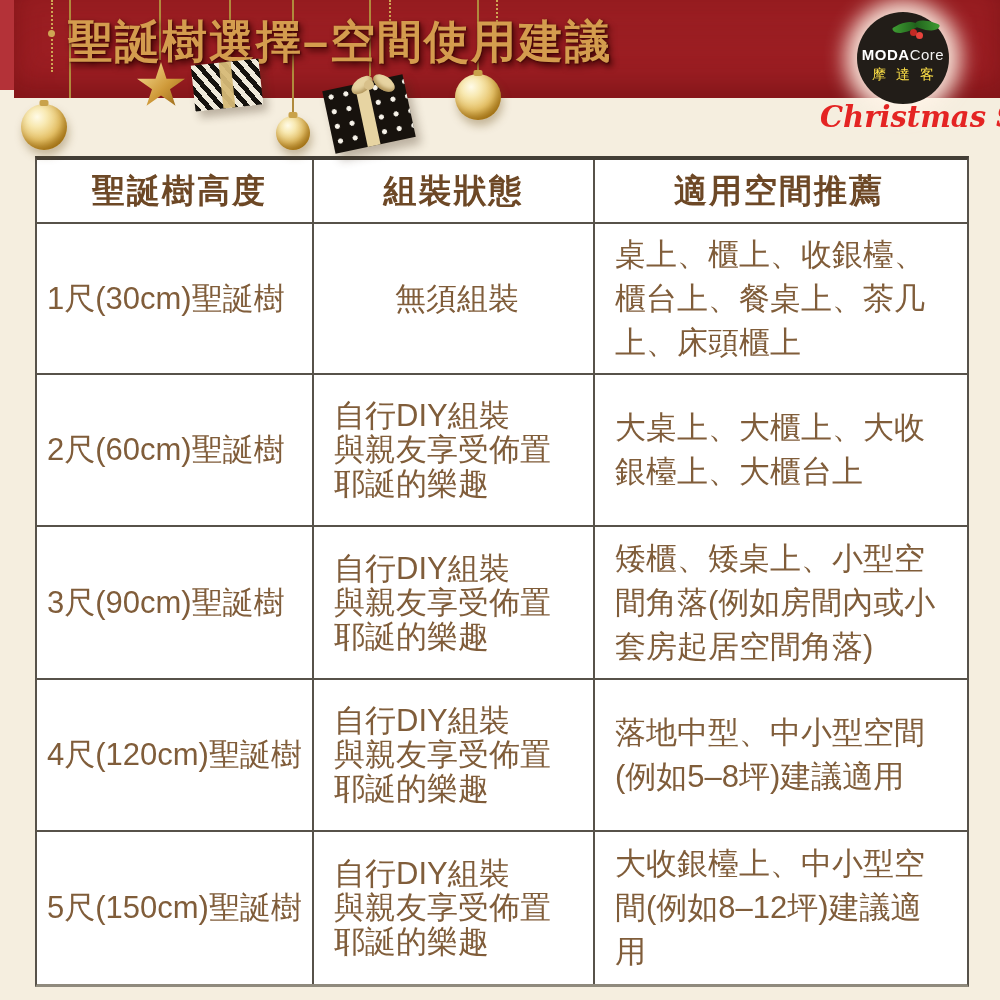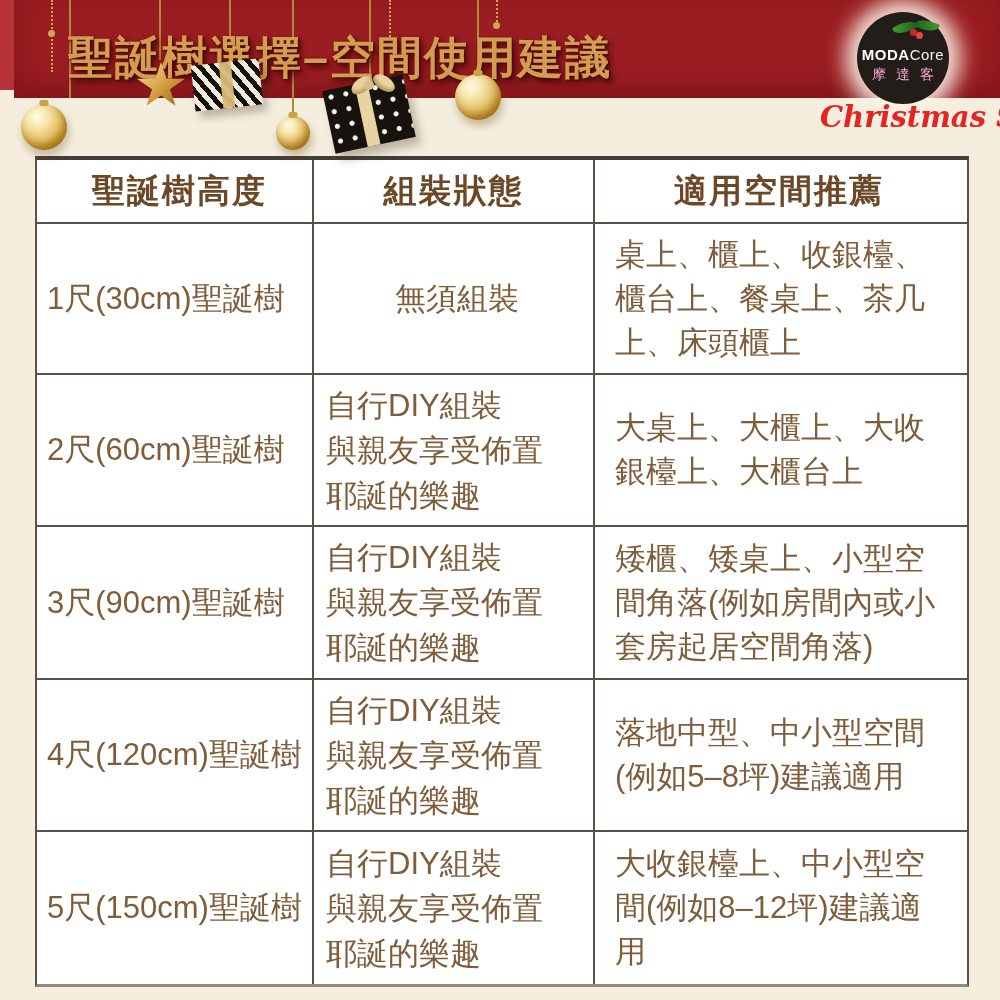--- a/index.html
+++ b/index.html
@@ -3,21 +3,21 @@
 <meta charset="utf-8">
 <style>
   html,body{margin:0;padding:0;}
   body{width:1000px;height:1000px;position:relative;overflow:hidden;
        background:#f5eedf;font-family:"Liberation Sans",sans-serif;}
 
   
   .banner{position:absolute;left:14px;top:0;width:986px;height:98px;background:#9c1e23;
           box-shadow:inset 0 -14px 26px rgba(90,8,8,.35), inset 0 30px 40px rgba(140,25,25,.18);}
   .left-strip{position:absolute;left:0;top:0;width:14px;height:90px;background:#b43238;}
-  .title{position:absolute;left:68px;top:28px;font-size:45px;font-weight:bold;letter-spacing:2px;
+  .title{position:absolute;left:68px;top:12px;font-size:45px;font-weight:bold;letter-spacing:2px;
          color:#d49c4e;text-shadow:3px 4px 6px rgba(60,4,4,.95), 1px 1px 2px rgba(60,4,4,.9);z-index:3;white-space:nowrap;}
 
   
   .string{position:absolute;top:0;width:2px;background:#b08a3c;z-index:2;}
   .bead-string{position:absolute;top:0;width:0;border-left:2px dotted #cfa654;z-index:2;}
   .bead{position:absolute;width:7px;height:7px;border-radius:50%;background:#cfa654;z-index:2;}
 
   
   .ball{position:absolute;border-radius:50%;z-index:4;
         background:radial-gradient(circle at 35% 28%, #fffbe8 0%, #f8e9b2 22%, #e6c268 52%, #bd8d20 80%, #8a5c08 100%);
@@ -52,21 +52,21 @@
   .bow .loop.r{transform:rotate(34deg);left:4px;top:-6px;}
   .bow .knot{position:absolute;left:-4px;top:-2px;width:10px;height:10px;border-radius:50%;background:#d8c08a;}
 
   
   .logo-circle{position:absolute;left:857px;top:12px;width:92px;height:92px;border-radius:50%;
         background:#221d18;z-index:6;display:flex;flex-direction:column;align-items:center;justify-content:center;
         box-shadow:0 0 20px 12px rgba(255,243,231,.9);}
   .logo-latin{color:#fff;font-size:15px;letter-spacing:.5px;margin-top:14px;white-space:nowrap;}
   .logo-latin b{font-weight:800;}
   .logo-latin span{font-weight:300;color:#f2f2f2;}
-  .logo-cjk{color:#f9a8d4;font-size:14px;letter-spacing:10px;margin-left:10px;margin-top:3px;white-space:nowrap;}
+  .logo-cjk{color:#fde047;font-size:14px;letter-spacing:10px;margin-left:10px;margin-top:3px;white-space:nowrap;}
   .holly{position:absolute;top:4px;left:36px;width:46px;height:26px;}
   .holly .leaf{position:absolute;width:24px;height:11px;background:linear-gradient(120deg,#3f9e33,#1e5c1a);
         border-radius:2px 90% 2px 90%;}
   .holly .leaf.l{left:0;top:6px;transform:rotate(-28deg);}
   .holly .leaf.r{left:22px;top:4px;transform:rotate(22deg) scaleX(-1);}
   .holly .berry{position:absolute;width:7px;height:7px;border-radius:50%;background:#c42a24;}
   .holly .berry.b1{left:17px;top:13px;}
   .holly .berry.b2{left:23px;top:16px;background:#e8433c;}
   .tagline{position:absolute;left:820px;top:100px;width:170px;text-align:right;z-index:6;
         font-family:"DejaVu Serif",serif;font-style:italic;font-weight:bold;font-size:29px;
@@ -78,21 +78,21 @@
         grid-template-rows:64px 151px 152px 153px 152px 152px;
         border:2px solid #57524a;border-top:4px solid #433e36;border-bottom:3px solid #8f8a7d;
         background:#ffffff;box-sizing:content-box;}
   .cell{display:flex;align-items:center;font-size:31px;color:#805d3a;
         border-right:2px solid #57524a;border-bottom:2px solid #57524a;box-sizing:border-box;}
   .cell.last-col{border-right:none;}
   .cell.last-row{border-bottom:none;}
   .cell.header{font-weight:bold;font-size:33px;color:#6d4826;justify-content:center;letter-spacing:2px;}
   .cell.c0{padding-left:10px;}
   .cell.c1.single{justify-content:center;padding-left:7px;}
-  .cell.c1.multi{padding-left:12px;white-space:pre-line;line-height:45px;}
+  .cell.c1.multi{padding-left:20px;white-space:pre-line;line-height:34px;}
   .cell.c2{padding-left:20px;padding-right:24px;line-height:44px;}
 </style>
 </head>
 <body>
 
 <div class="banner"></div>
 <div class="left-strip"></div>
 <div class="title">聖誕樹選擇–空間使用建議</div>
 
 <div class="string" style="left:69px;height:98px;"></div>

